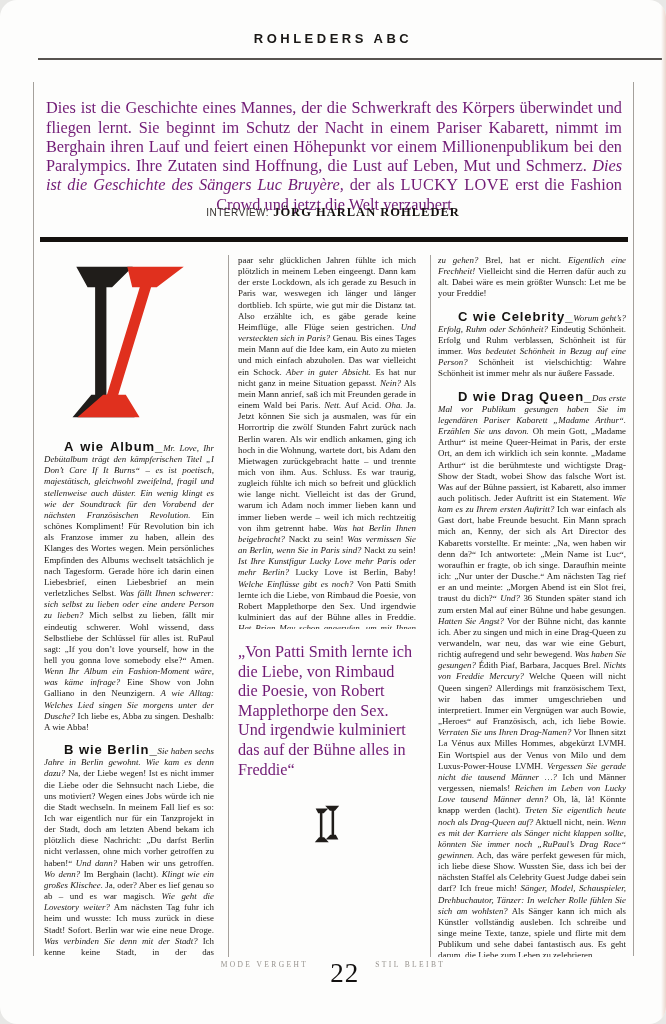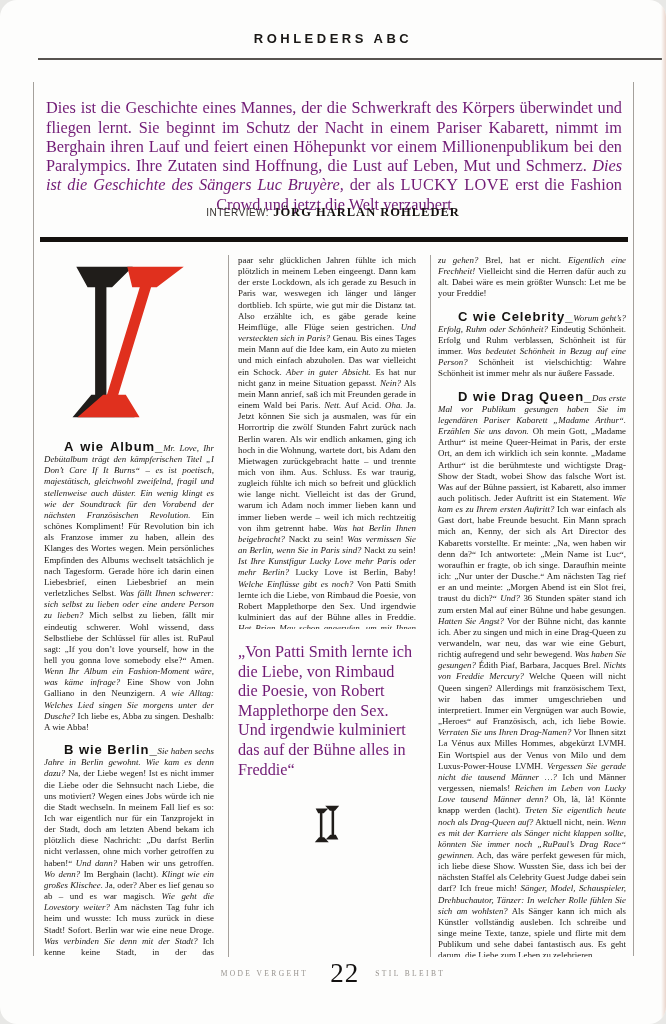--- a/index.html
+++ b/index.html
@@ -42,21 +42,21 @@
         font-size:13px;letter-spacing:0.9px;color:#141210;}
   .seg-q{font-style:italic;font-weight:normal;margin-top:44px;}
   .seg-a{font-style:normal;font-weight:normal;}
 
   .logo-large-wrap{margin:6px 0 16px 14px;}
   .pull-quote{margin:14px 0 0;font-size:16.2px;line-height:19.6px;
         color:#701a75;font-weight:400;}
   .logo-small-wrap{margin:16px auto 0;display:block;width:46px;}
 
   .footer{position:absolute;top:960px;left:0;right:0;display:flex;justify-content:center;
-        align-items:center;gap:16px;}
+        gap:16px;}
   .folio-side{font-family:"Liberation Serif",serif;font-size:7.5px;letter-spacing:2.4px;
         color:#96928d;}
   .folio-num{font-family:"Liberation Serif",serif;font-size:27px;letter-spacing:1px;
         color:#131110;line-height:1;margin-left:6px;}
 </style>
 </head>
 <body>
 
 <div class="page">
   <div class="kicker">ROHLEDERS ABC</div>

